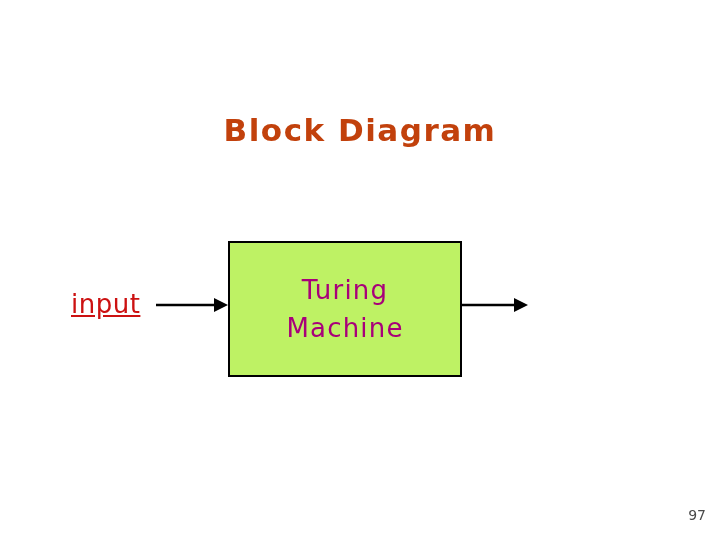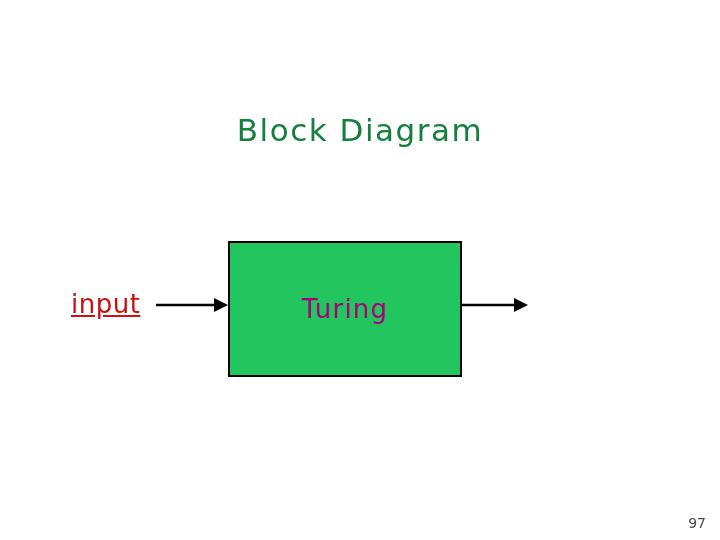--- a/index.html
+++ b/index.html
@@ -19,39 +19,39 @@
     overflow: hidden;
   }
 
   
   .slide-title {
     position: absolute;
     left: 0;
     top: 110px;
     width: 720px;
     text-align: center;
-    color: #15803d;
+    color: #c2410c;
     font-family: "DejaVu Sans", sans-serif;
     font-size: 31px;
-    font-weight: normal;
+    font-weight: bold;
     letter-spacing: 1.5px;
     line-height: 40px;
     white-space: nowrap;
   }
 
   
   .machine-box {
     position: absolute;
     left: 228px;
     top: 241px;
     width: 234px;
     height: 136px;
     box-sizing: border-box;
     border: 2px solid #000000;
-    background: #22c55e;
+    background: #bef264;
     display: flex;
     flex-direction: column;
     align-items: center;
     justify-content: center;
   }
   .machine-line {
     color: #a8007a;
     font-family: "DejaVu Sans", sans-serif;
     font-size: 26px;
     font-weight: normal;
@@ -80,21 +80,21 @@
     position: absolute;
     overflow: visible;
   }
   #input-arrow  { left: 156px; top: 294px; }
   #output-arrow { left: 460px; top: 294px; }
 
   
   .page-number {
     position: absolute;
     right: 14px;
-    bottom: 8px;
+    bottom: 16px;
     color: #4a4a4a;
     font-family: "DejaVu Sans", sans-serif;
     font-size: 14px;
     line-height: 18px;
     white-space: nowrap;
   }
 </style>
 </head>
 <body>
 
@@ -104,20 +104,21 @@
 
   <div class="io-label" id="input-label">input</div>
 
   <svg class="arrow-svg" id="input-arrow" width="74" height="22" viewBox="0 0 74 22">
     <line x1="0" y1="11" x2="60" y2="11" stroke="#000000" stroke-width="2.6"></line>
     <polygon points="58,4 72,11 58,18" fill="#000000"></polygon>
   </svg>
 
   <div class="machine-box">
     <div class="machine-line">Turing</div>
+    <div class="machine-line">Machine</div>
   </div>
 
   <svg class="arrow-svg" id="output-arrow" width="70" height="22" viewBox="0 0 70 22">
     <line x1="0" y1="11" x2="56" y2="11" stroke="#000000" stroke-width="2.6"></line>
     <polygon points="54,4 68,11 54,18" fill="#000000"></polygon>
   </svg>
 
 
   <div class="page-number">97</div>
 

